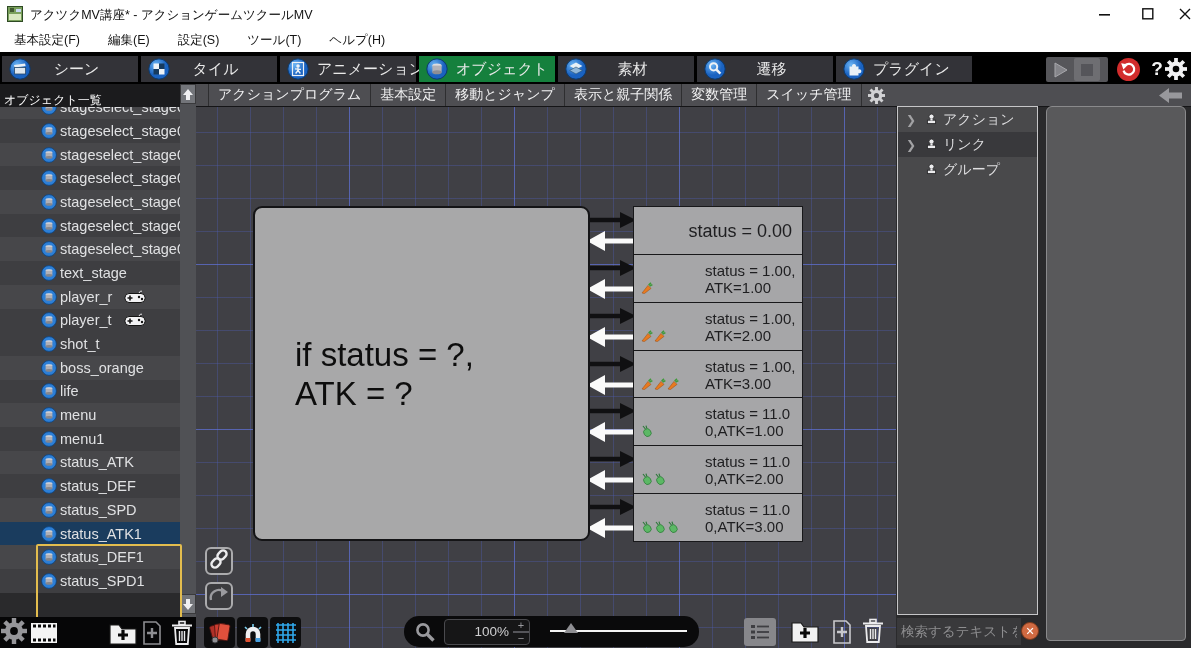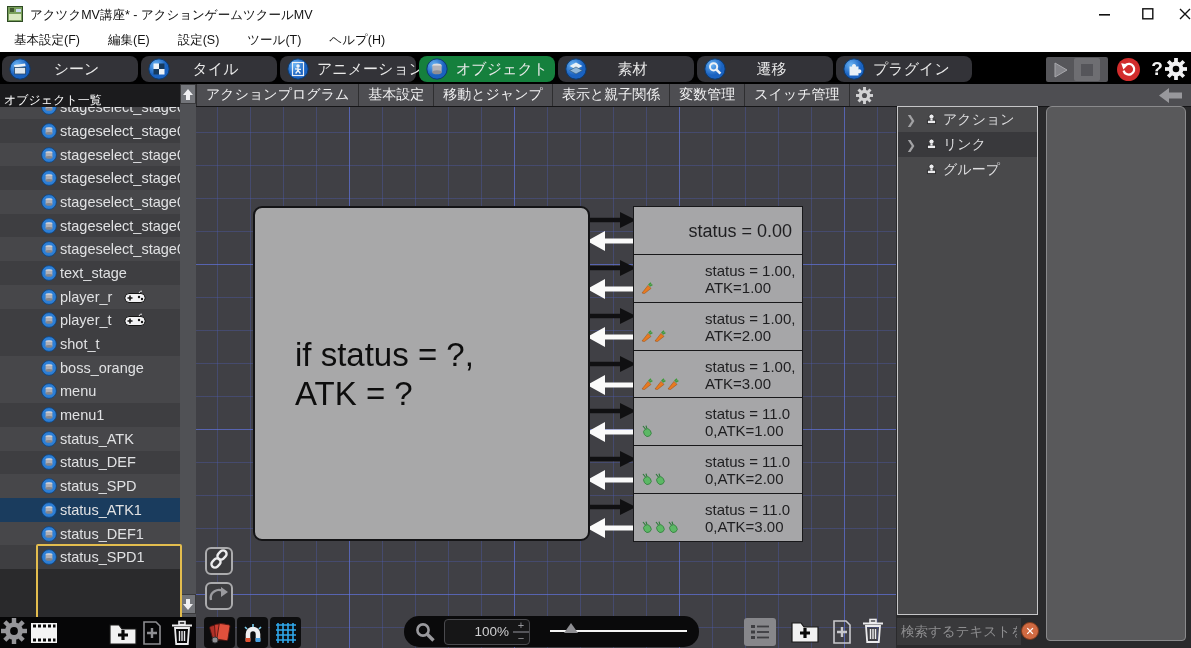--- a/index.html
+++ b/index.html
@@ -9,21 +9,21 @@
   .abs{position:absolute;}
   
   #titlebar{left:0;top:0;width:1191px;height:28px;background:#ffffff;border-bottom:1px solid #e2e2e2;}
   #app-icon{left:7px;top:6px;width:16px;height:16px;}
   #title-text{left:30px;top:7px;font-size:12.5px;color:#111;white-space:nowrap;}
   .wctl{top:4px;width:34px;height:20px;display:flex;align-items:center;justify-content:center;color:#111;font-size:13px;}
   #menubar{left:0;top:28px;width:1191px;height:24px;background:#ffffff;display:flex;align-items:center;}
   .menu-item{font-size:12.5px;color:#141414;padding:0 14px;height:100%;display:flex;align-items:center;}
   
   #topbar{left:0;top:52px;width:1191px;height:32px;background:#000;}
-  .main-tab{position:absolute;top:4px;height:26px;width:136px;background:#333338;display:flex;align-items:center;color:#e9e9e9;font-size:15px;border-radius:8px;}
+  .main-tab{position:absolute;top:4px;height:26px;width:136px;background:#333338;display:flex;align-items:center;color:#e9e9e9;font-size:15px;}
   .main-tab.sel{background:#15803d;}
   .main-tab .ticon{margin:0 8px 0 7px;width:22px;height:22px;flex:0 0 auto;}
   .main-tab .tlabel{flex:1;text-align:center;margin-right:24px;white-space:nowrap;}
   #run-group{left:1046px;top:5px;width:62px;height:25px;background:#56565a;border-radius:2px;display:flex;align-items:center;}
   #stop-btn{width:26px;height:23px;background:#6e6e72;border-radius:2px;display:flex;align-items:center;justify-content:center;margin-left:4px;}
   #undo-btn{left:1117px;top:6px;width:23px;height:23px;border-radius:50%;background:#d22c2c;display:flex;align-items:center;justify-content:center;}
   #help-btn{left:1147px;top:4px;width:20px;height:26px;color:#f2f2f2;font-size:19px;font-weight:bold;display:flex;align-items:center;justify-content:center;}
   #gear-top{left:1165px;top:6px;width:24px;height:24px;}
   
   #obj-header{left:0;top:84px;width:180px;height:33px;background:#1b1b1d;color:#fff;font-size:12px;display:flex;align-items:center;padding-left:4px;box-sizing:border-box;}
@@ -386,20 +386,29 @@
     </div>
     <div class="obj-row row-light">
       <span class="oicon"><svg width="16" height="16" viewBox="0 0 16 16">
           <circle cx="8" cy="8" r="7.4" fill="#2d7fd6" stroke="#0c4078" stroke-width="0.8"></circle>
           <ellipse cx="8" cy="5.6" rx="3.4" ry="1.4" fill="#dedee2"></ellipse>
           <rect x="4.6" y="5.6" width="6.8" height="4.8" fill="#b0b0b6"></rect>
           <ellipse cx="8" cy="10.4" rx="3.4" ry="1.4" fill="#86868c"></ellipse>
         </svg></span>
       <span>boss_orange</span>
     </div>
+    <div class="obj-row row-dark">
+      <span class="oicon"><svg width="16" height="16" viewBox="0 0 16 16">
+          <circle cx="8" cy="8" r="7.4" fill="#2d7fd6" stroke="#0c4078" stroke-width="0.8"></circle>
+          <ellipse cx="8" cy="5.6" rx="3.4" ry="1.4" fill="#dedee2"></ellipse>
+          <rect x="4.6" y="5.6" width="6.8" height="4.8" fill="#b0b0b6"></rect>
+          <ellipse cx="8" cy="10.4" rx="3.4" ry="1.4" fill="#86868c"></ellipse>
+        </svg></span>
+      <span>life</span>
+    </div>
     <div class="obj-row row-light">
       <span class="oicon"><svg width="16" height="16" viewBox="0 0 16 16">
           <circle cx="8" cy="8" r="7.4" fill="#2d7fd6" stroke="#0c4078" stroke-width="0.8"></circle>
           <ellipse cx="8" cy="5.6" rx="3.4" ry="1.4" fill="#dedee2"></ellipse>
           <rect x="4.6" y="5.6" width="6.8" height="4.8" fill="#b0b0b6"></rect>
           <ellipse cx="8" cy="10.4" rx="3.4" ry="1.4" fill="#86868c"></ellipse>
         </svg></span>
       <span>menu</span>
     </div>
     <div class="obj-row row-dark">
@@ -511,21 +520,21 @@
     <svg width="24" height="26" viewBox="0 0 24 26">
         <rect x="9" y="1.5" width="6" height="3" fill="none" stroke="#ececee" stroke-width="1.6"></rect>
         <line x1="2" y1="5.5" x2="22" y2="5.5" stroke="#ececee" stroke-width="2"></line>
         <path d="M5,8 h14 l-1.2,16 h-11.6 z" fill="none" stroke="#ececee" stroke-width="1.8"></path>
         <path d="M9.5,11 v10 M12,11 v10 M14.5,11 v10" stroke="#ececee" stroke-width="1.4"></path>
       </svg>
   </span>
 </div>
 
 <div class="abs" id="editor-strip">
-  <span id="editor-tabs" style="display:flex;height:100%;">
+  <span id="editor-tabs" style="display:flex;height:100%;padding-left:12px;">
       <div class="etab">アクションプログラム</div>
       <div class="etab">基本設定</div>
       <div class="etab">移動とジャンプ</div>
       <div class="etab">表示と親子関係</div>
       <div class="etab">変数管理</div>
       <div class="etab">スイッチ管理</div>
     </span>
   <span id="etab-gear">
       <svg width="17" height="17">
         <rect x="7.055" y="0" width="2.89" height="17" fill="#d2d2d4" transform="rotate(0 8.5 8.5)"></rect>

